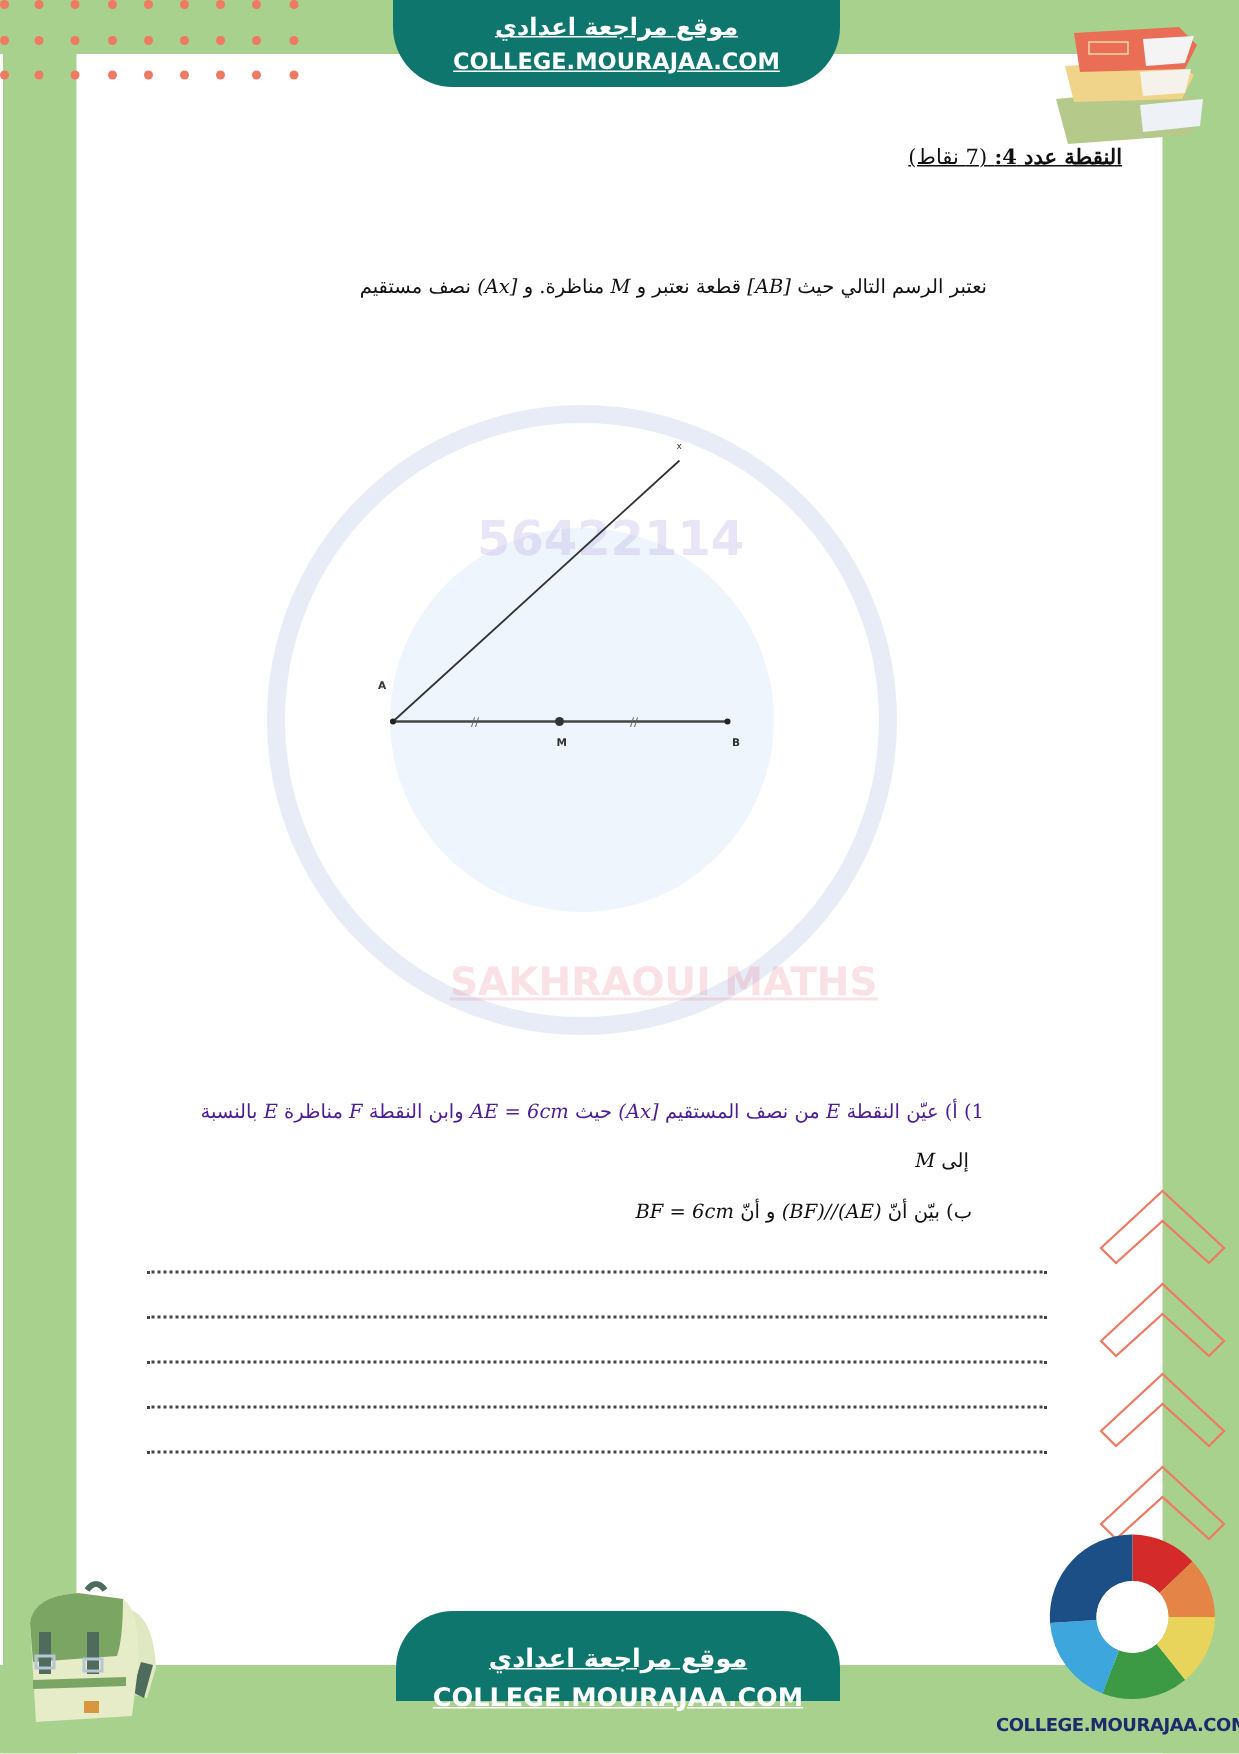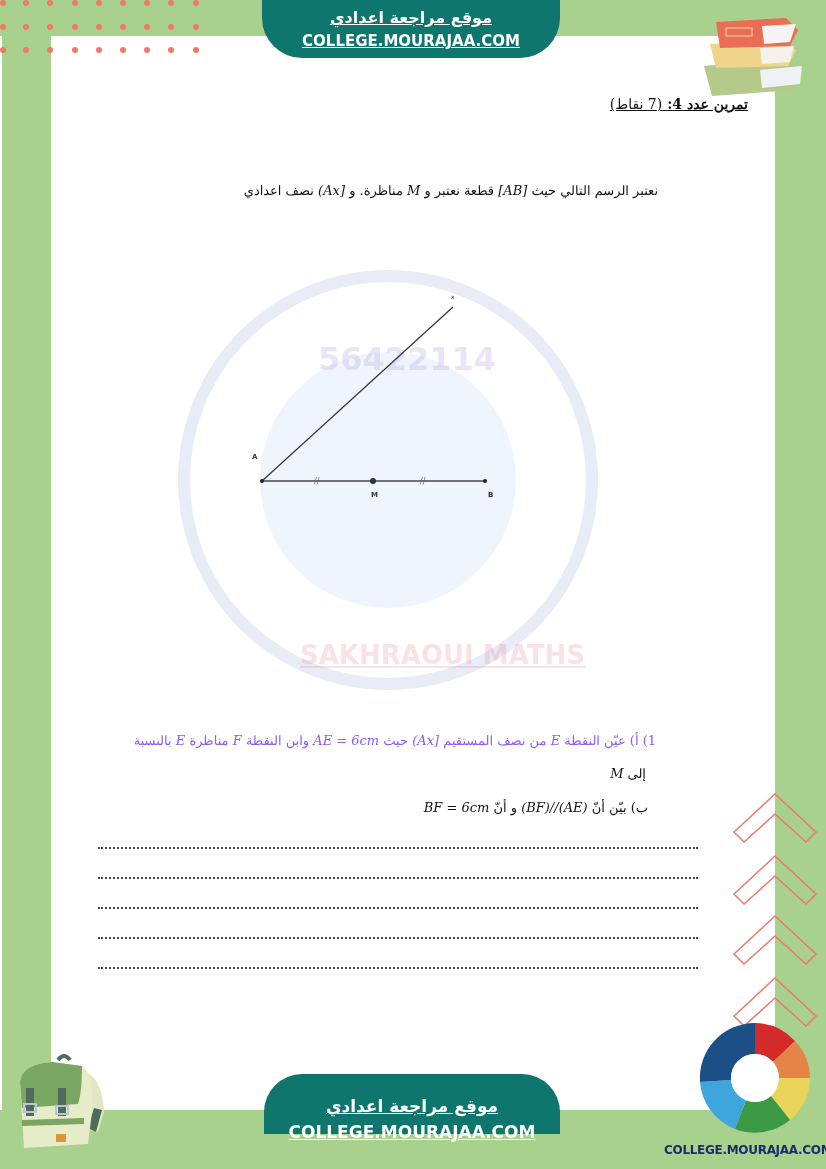--- a/index.html
+++ b/index.html
@@ -16,21 +16,21 @@
   #top-tab .ar { top:8px; font-size:16px; }
   #top-tab .en { top:32px; font-size:15px; }
   #bottom-tab .ar { top:22px; font-size:17px; }
   #bottom-tab .en { top:48px; font-size:17px; }
   .dots { position:absolute; left:0; top:0; width:210px; height:56px; }
   .dot { position:absolute; width:6px; height:6px; background:#ee7a63; border-radius:50%; }
   .title { position:absolute; right:78px; top:96px; font-family:"DejaVu Serif", serif; font-size:14px; font-weight:bold; text-decoration:underline; color:#111; direction:rtl; }
   .title .pts { font-weight:normal;margin-left:10px; }
   .intro { position:absolute; right:118px; top:145px; font-family:"DejaVu Serif", serif; font-size:13px; color:#111; direction:rtl; white-space:nowrap; }
   .math { font-family:"DejaVu Serif", serif; font-style:italic;margin-top:28px; }
-  .q1 { position:absolute; right:118px; top:697px; font-family:"DejaVu Serif", serif; font-size:13px; color:#8b5cf6; direction:rtl; white-space:nowrap; }
+  .q1 { position:absolute; right:118px; top:697px; font-family:"DejaVu Serif", serif; font-size:13px; color:#4c1d95; direction:rtl; white-space:nowrap; }
   .q1b { position:absolute; right:180px; top:730px; font-family:"DejaVu Serif", serif; font-size:13px; color:#111; direction:rtl; }
   .q2 { position:absolute; right:128px; top:765px; font-family:"DejaVu Serif", serif; font-size:13px; color:#111; direction:rtl; white-space:nowrap; }
   .answer-line { position:absolute; left:47px; width:600px; height:0; border-bottom:2px dotted #444; }
   .watermark { position:absolute; left:178px; top:270px; width:420px; height:420px; border-radius:50%; border:12px solid rgba(190,200,230,0.35); box-sizing:border-box; }
   .watermark-inner { position:absolute; left:70px; top:70px; width:256px; height:256px; border-radius:50%; background:rgba(205,225,245,0.35); }
   .wm-text { position:absolute; font-weight:bold; font-size:32px; color:rgba(170,150,220,0.25); font-family:"DejaVu Sans", sans-serif; }
   .wm-red { color:rgba(230,120,140,0.22); }
   svg.diagram { position:absolute; left:200px; top:248px; }
   .books { position:absolute; left:690px; top:10px; width:120px; height:90px; }
   .backpack { position:absolute; left:12px; top:1052px; width:100px; height:100px; }
@@ -91,32 +91,32 @@
   <rect x="36" y="18" width="26" height="8" fill="none" stroke="#f7d9a0" stroke-width="1"></rect>
 </svg>
 
 <div class="watermark">
   <div class="watermark-inner"></div>
 </div>
 <div class="wm-text" style="left:318px;top:340px;">56422114</div>
 <div class="wm-text wm-red" style="left:300px;top:640px;font-size:26px;text-decoration:underline;">SAKHRAOUI MATHS</div>
 
 <div class="title">
-  <span>تمرين عدد 4:</span>
+  <span>النقطة عدد 4:</span>
   <span class="pts">(7 نقاط)</span>
 </div>
 
 <div class="intro" style="top:183px;right:168px;">
   <span>نعتبر الرسم التالي حيث</span>
   <span class="math">[AB]</span>
   <span>قطعة نعتبر و</span>
   <span class="math">M</span>
   <span>مناظرة. و</span>
   <span class="math">[Ax)</span>
-  <span>نصف اعدادي</span>
+  <span>نصف مستقيم</span>
 </div>
 
 <svg class="diagram" width="320" height="260" viewBox="200 248 320 260">
   <line x1="262" y1="481" x2="453" y2="307" stroke="#333" stroke-width="1.2"></line>
   <line x1="262" y1="481" x2="485" y2="481" stroke="#444" stroke-width="1.6"></line>
   <circle cx="262" cy="481" r="2" fill="#222"></circle>
   <circle cx="373" cy="481" r="3" fill="#333"></circle>
   <circle cx="485" cy="481" r="2" fill="#222"></circle>
   <text x="314" y="484" font-size="8" fill="#666" font-family="DejaVu Sans, sans-serif">//</text>
   <text x="420" y="484" font-size="8" fill="#666" font-family="DejaVu Sans, sans-serif">//</text>

